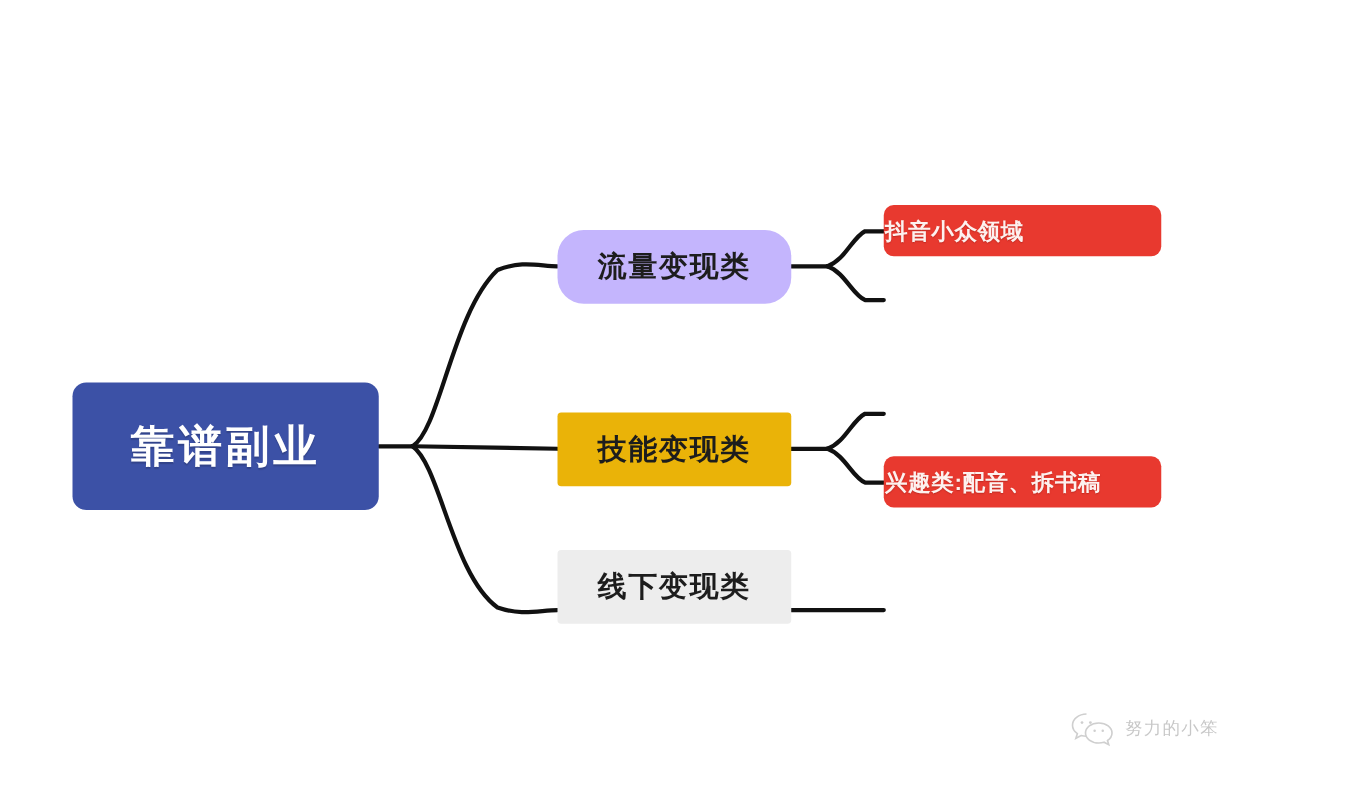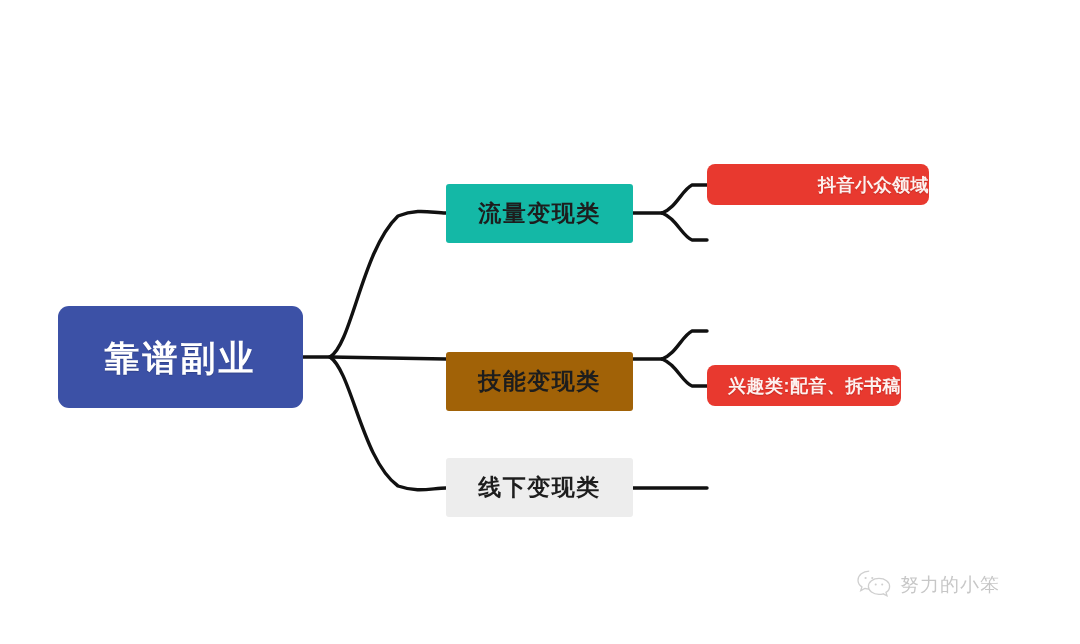--- a/index.html
+++ b/index.html
@@ -73,28 +73,28 @@
   }
   .branch-label {
     color: #1d1d1d;
     font-size: 23px;
     font-weight: bold;
     letter-spacing: 1.5px;
     line-height: 1;
   }
   #branch-0 { left: 446px; top: 184px; }
   #branch-1 { left: 446px; top: 330px; }
-  #branch-2 { left: 446px; top: 458px; }
+  #branch-2 { left: 446px; top: 440px; }
 
   
   .leaf-node {
     height: 41px;
     border-radius: 8px;
-    padding-left: 15px;
-    justify-content: flex-end;
+    padding-left: 1px;
+    justify-content: flex-start;
   }
   .leaf-label {
     font-size: 18px;
     font-weight: bold;
     letter-spacing: 0.5px;
     line-height: 1;
   }
   .leaf-red {
     background: #e8392f;
   }
@@ -105,37 +105,37 @@
   .leaf-orange {
     background: #f79009;
   }
   .leaf-orange .leaf-label {
     color: #8a2b10;
   }
 
   #leaf-0 { left: 707px; top: 164px; width: 222px; }
   #leaf-1 { left: 707px; top: 219px; width: 222px; }
   #leaf-2 { left: 707px; top: 310px; width: 222px; }
-  #leaf-3 { left: 707px; top: 365px; width: 194px; }
+  #leaf-3 { left: 707px; top: 365px; width: 222px; }
   #leaf-4 { left: 707px; top: 467px; width: 222px; }
 
   
   #watermark {
     position: absolute;
     left: 856px;
     top: 569px;
     z-index: 3;
     display: flex;
     align-items: center;
     gap: 8px;
     opacity: 0.55;
   }
   #watermark .wm-text {
     color: #9a9a9a;
-    font-size: 19px;
+    font-size: 14px;
     letter-spacing: 1px;
     line-height: 1;
     font-family: Liberation Serif, serif;
   }
   .wechat-icon {
     display: block;
   }
 </style>
 </head>
 <body style="background: rgb(255, 255, 255);">
@@ -162,25 +162,25 @@
       <path d="M662,359 C676,364 682,382 692,386 L707,386"></path>
 
       <path d="M633,488 L707,488"></path>
     </g>
   </svg>
 
   <div class="node root-node" style="background: rgb(60, 81, 166);">
     <span class="root-label" style="color: rgb(255, 255, 255);">靠谱副业</span>
   </div>
 
-  <div class="node branch-node" id="branch-0" style="background: #14b8a6;">
+  <div class="node branch-node" id="branch-0" style="background: #c4b5fd; border-radius: 21px;">
     <span class="branch-label" style="color: rgb(29, 29, 29);">流量变现类</span>
   </div>
 
-  <div class="node branch-node" id="branch-1" style="background: #a16207; margin-top: 22px;">
+  <div class="node branch-node" id="branch-1" style="background: #eab308;">
     <span class="branch-label" style="color: rgb(29, 29, 29);">技能变现类</span>
   </div>
 
   <div class="node branch-node" id="branch-2" style="background: rgb(237, 237, 237);">
     <span class="branch-label" style="color: rgb(29, 29, 29);">线下变现类</span>
   </div>
 
   <div class="node leaf-node leaf-red" id="leaf-0" style="background: rgb(232, 57, 47);">
     <span class="leaf-label" style="color: rgb(253, 241, 239);">抖音小众领域</span>
   </div>

